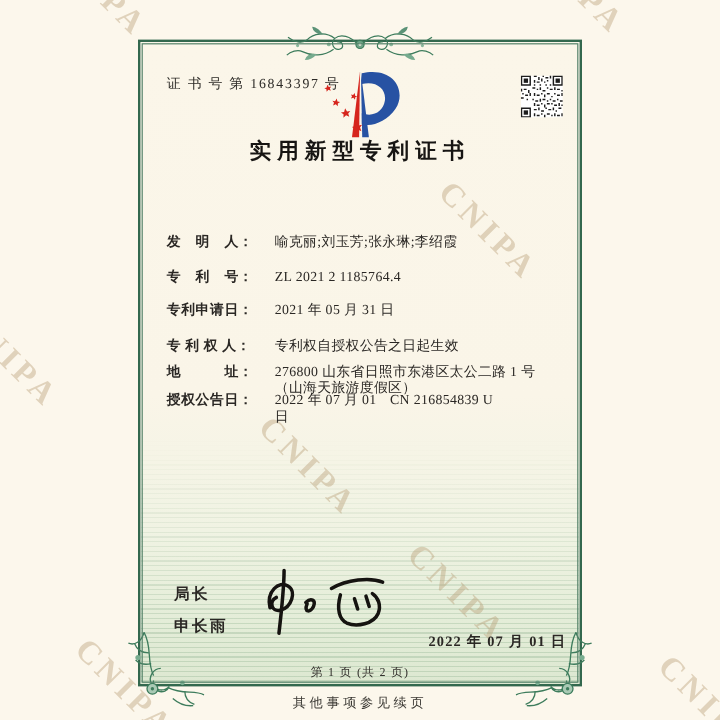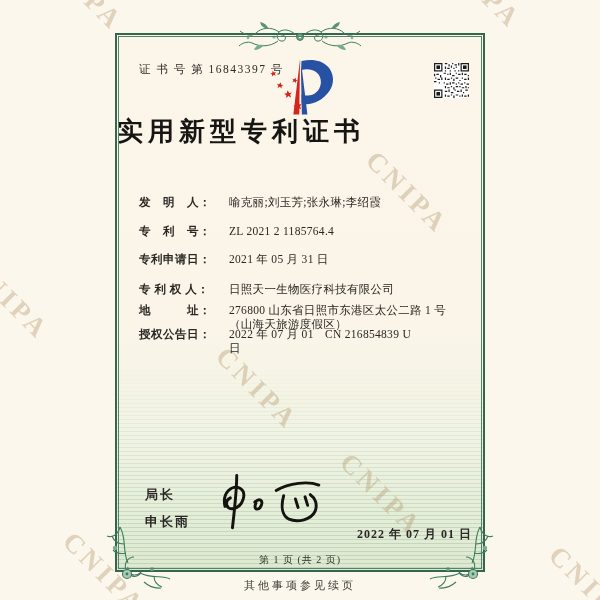--- a/index.html
+++ b/index.html
@@ -33,22 +33,22 @@
   .orn-top { position:absolute; left:50%; top:-13px; transform:translateX(-50%);
              z-index:3; }
   .orn-bl { position:absolute; left:-17px; bottom:-21px; z-index:3; }
   .orn-br { position:absolute; right:-17px; bottom:-21px; transform:scaleX(-1); z-index:3; }
 
   
   .cert-no { position:absolute; left:22px; top:27px; font-size:11.5px;
              letter-spacing:1.5px; color:#2c2a26; }
   .qr { position:absolute; right:14px; top:28px; width:35px; height:35px; }
   .logo { position:absolute; left:50%; top:22px; transform:translateX(-50%); }
-  .title { position:absolute; left:0; right:0; top:79px; 
-           font-size:26px; font-weight:700; letter-spacing:5px; color:#171513; }
+  .title { position:absolute; left:0; right:0; top:79px; text-align:center;
+           font-size:18px; font-weight:700; letter-spacing:5px; color:#171513; }
 
   
   .frow { position:absolute; left:22px; right:26px; display:flex;
           font-size:11.5px; line-height:14px; }
   .flabel { flex:none; width:90px; font-weight:700; letter-spacing:0.5px; }
   .fvalue { flex:1; letter-spacing:0.3px; }
   .pair1 { flex:none; width:186px; display:flex; }
   .pair2 { flex:1; display:flex; }
   .pair2 .flabel { width:76px; }
 
@@ -179,21 +179,21 @@
       <div class="frow" style="top:189px;">
         <span class="flabel">专　利　号：</span>
         <span class="fvalue">ZL 2021 2 1185764.4</span>
       </div>
       <div class="frow" style="top:217px;">
         <span class="flabel">专利申请日：</span>
         <span class="fvalue">2021 年 05 月 31 日</span>
       </div>
       <div class="frow" style="top:247px;">
         <span class="flabel">专 利 权 人：</span>
-        <span class="fvalue">日照天一生物医疗科技有限公司</span>
+        <span class="fvalue">专利权自授权公告之日起生效</span>
       </div>
       <div class="frow" style="top:268px;">
         <span class="flabel">地　　　址：</span>
         <span class="fvalue">276800 山东省日照市东港区太公二路 1 号（山海天旅游度假区）</span>
       </div>
       <div class="frow" style="top:292px;">
         <span class="pair1">
           <span class="flabel">授权公告日：</span>
           <span class="fvalue">2022 年 07 月 01 日</span>
         </span>

